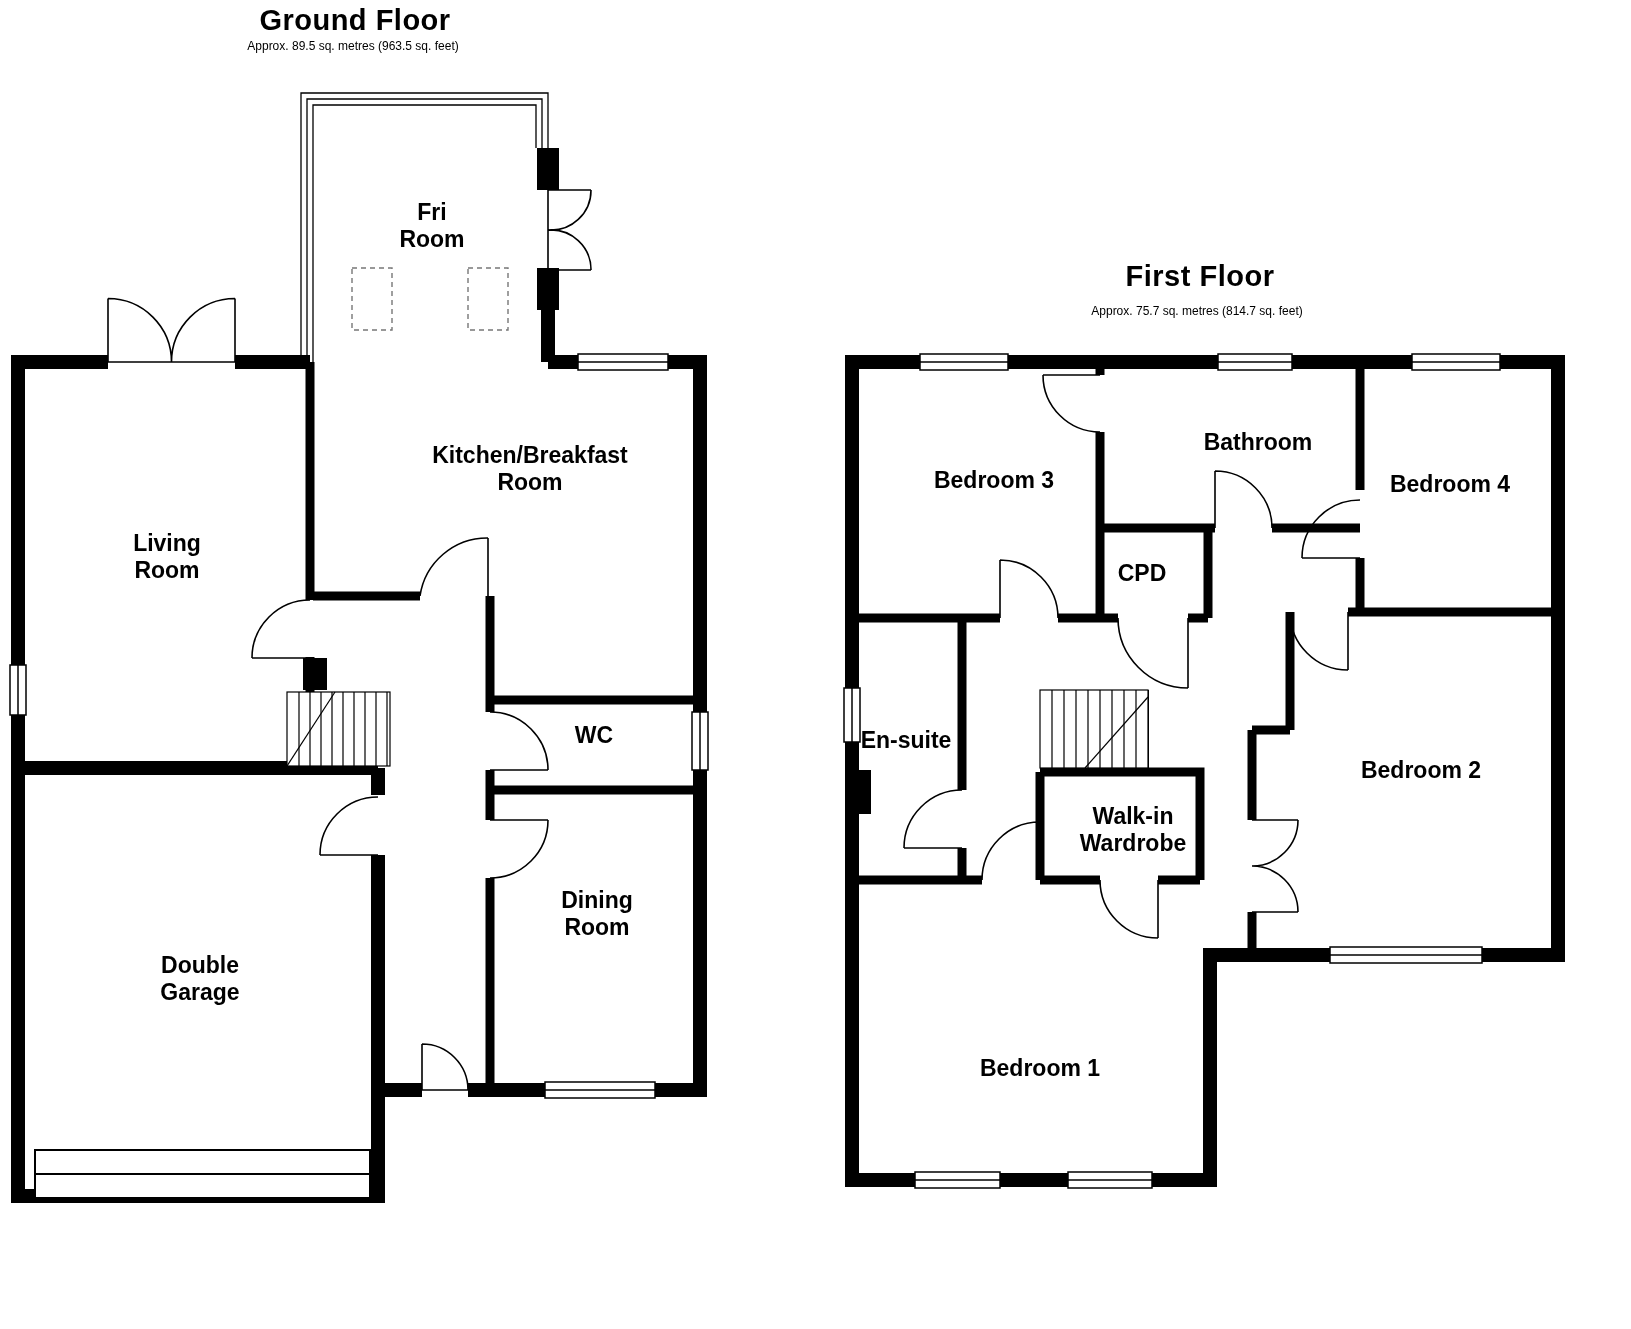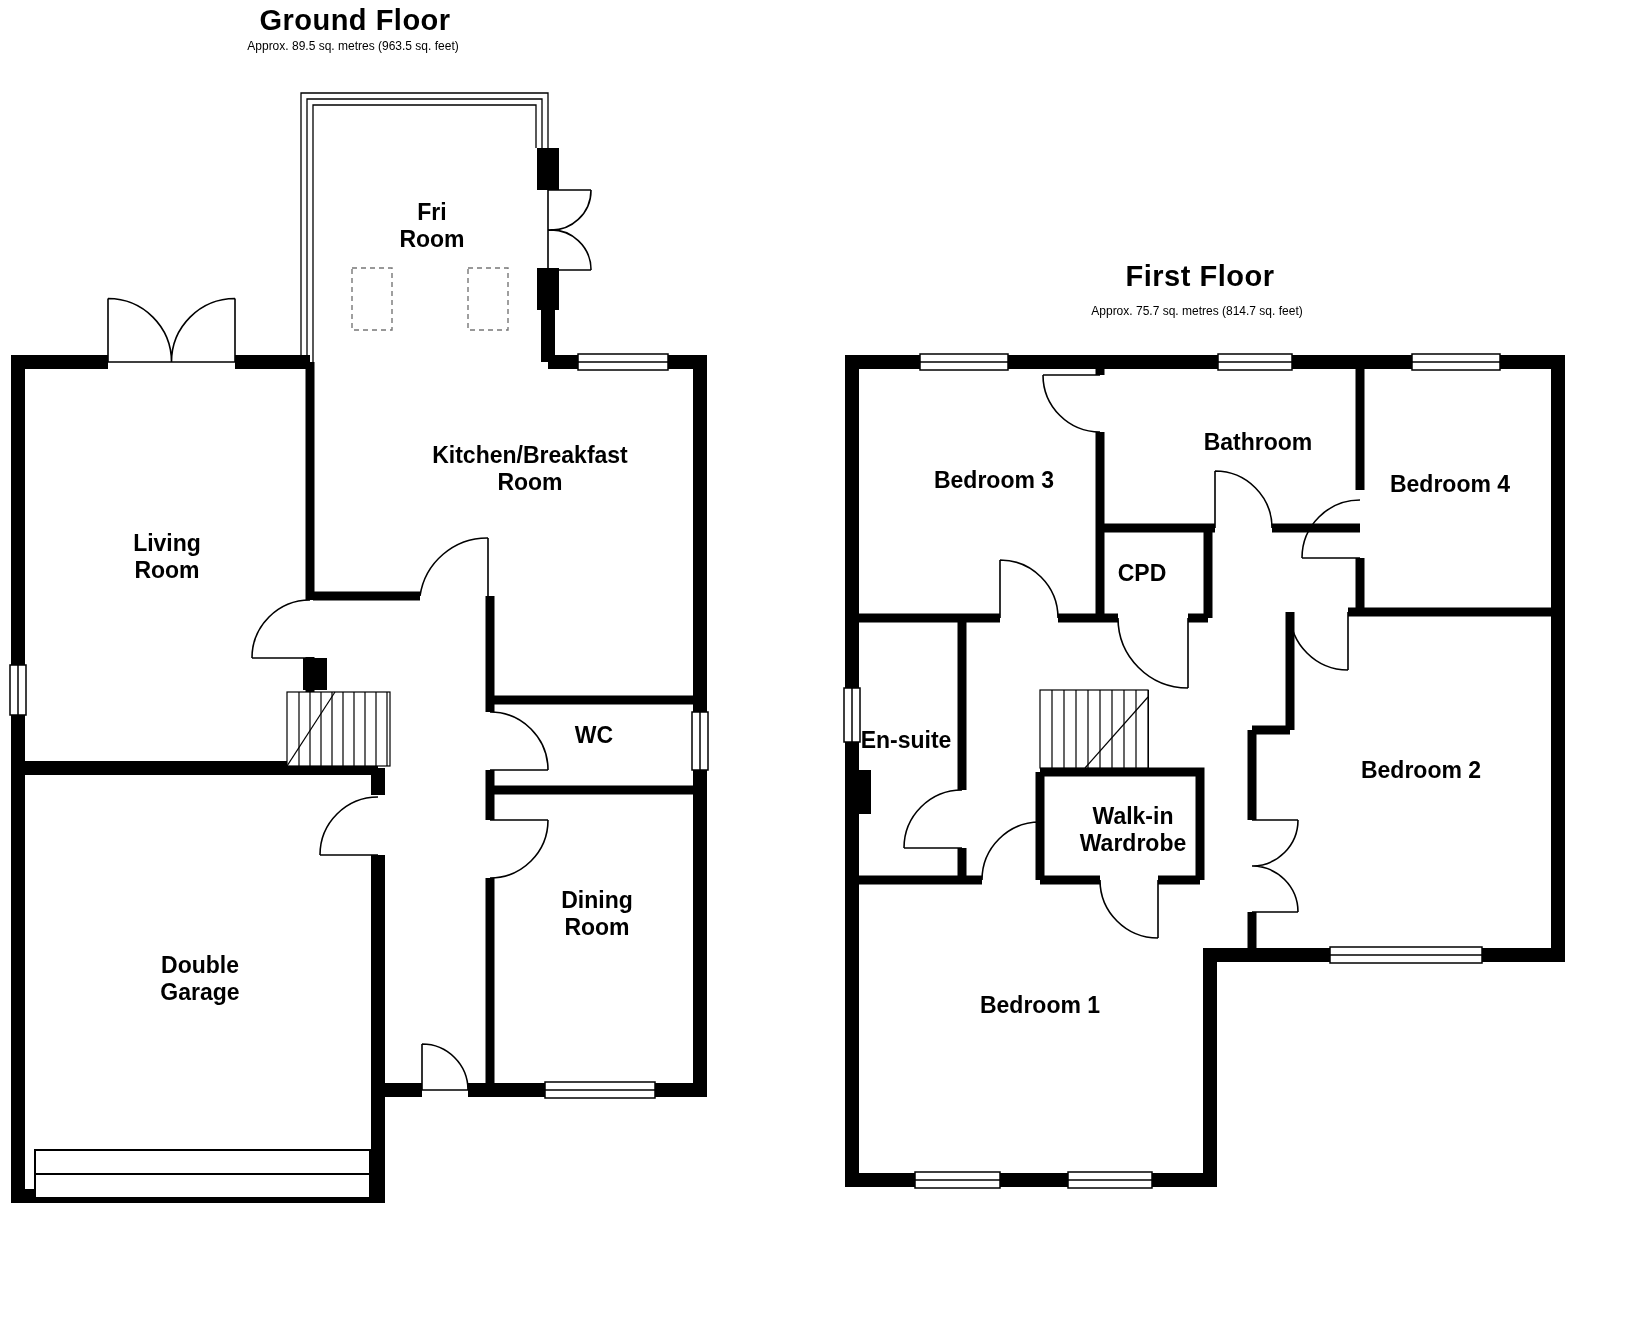--- a/index.html
+++ b/index.html
@@ -192,15 +192,15 @@
   <div class="lbl floor-sub" style="left:1197px;top:311px;">Approx. 75.7 sq. metres (814.7 sq. feet)</div>
 
   <div class="lbl" style="left:974px;top:481px;margin-left:20px;">Bedroom 3</div>
   <div class="lbl" style="left:1258px;top:443px;">Bathroom</div>
   <div class="lbl" style="left:1450px;top:485px;">Bedroom 4</div>
   <div class="lbl" style="left:1142px;top:574px;">CPD</div>
   <div class="lbl" style="left:906px;top:741px;">En-suite</div>
   <div class="lbl" style="left:1133px;top:830px;">Walk-in
 Wardrobe</div>
   <div class="lbl" style="left:1421px;top:771px;">Bedroom 2</div>
-  <div class="lbl" style="left:1040px;top:1006px;text-align:center;">Bedroom 1</div>
+  <div class="lbl" style="left:1040px;top:1069px;text-align:center;">Bedroom 1</div>
 
 </div>
 
 </body></html>

